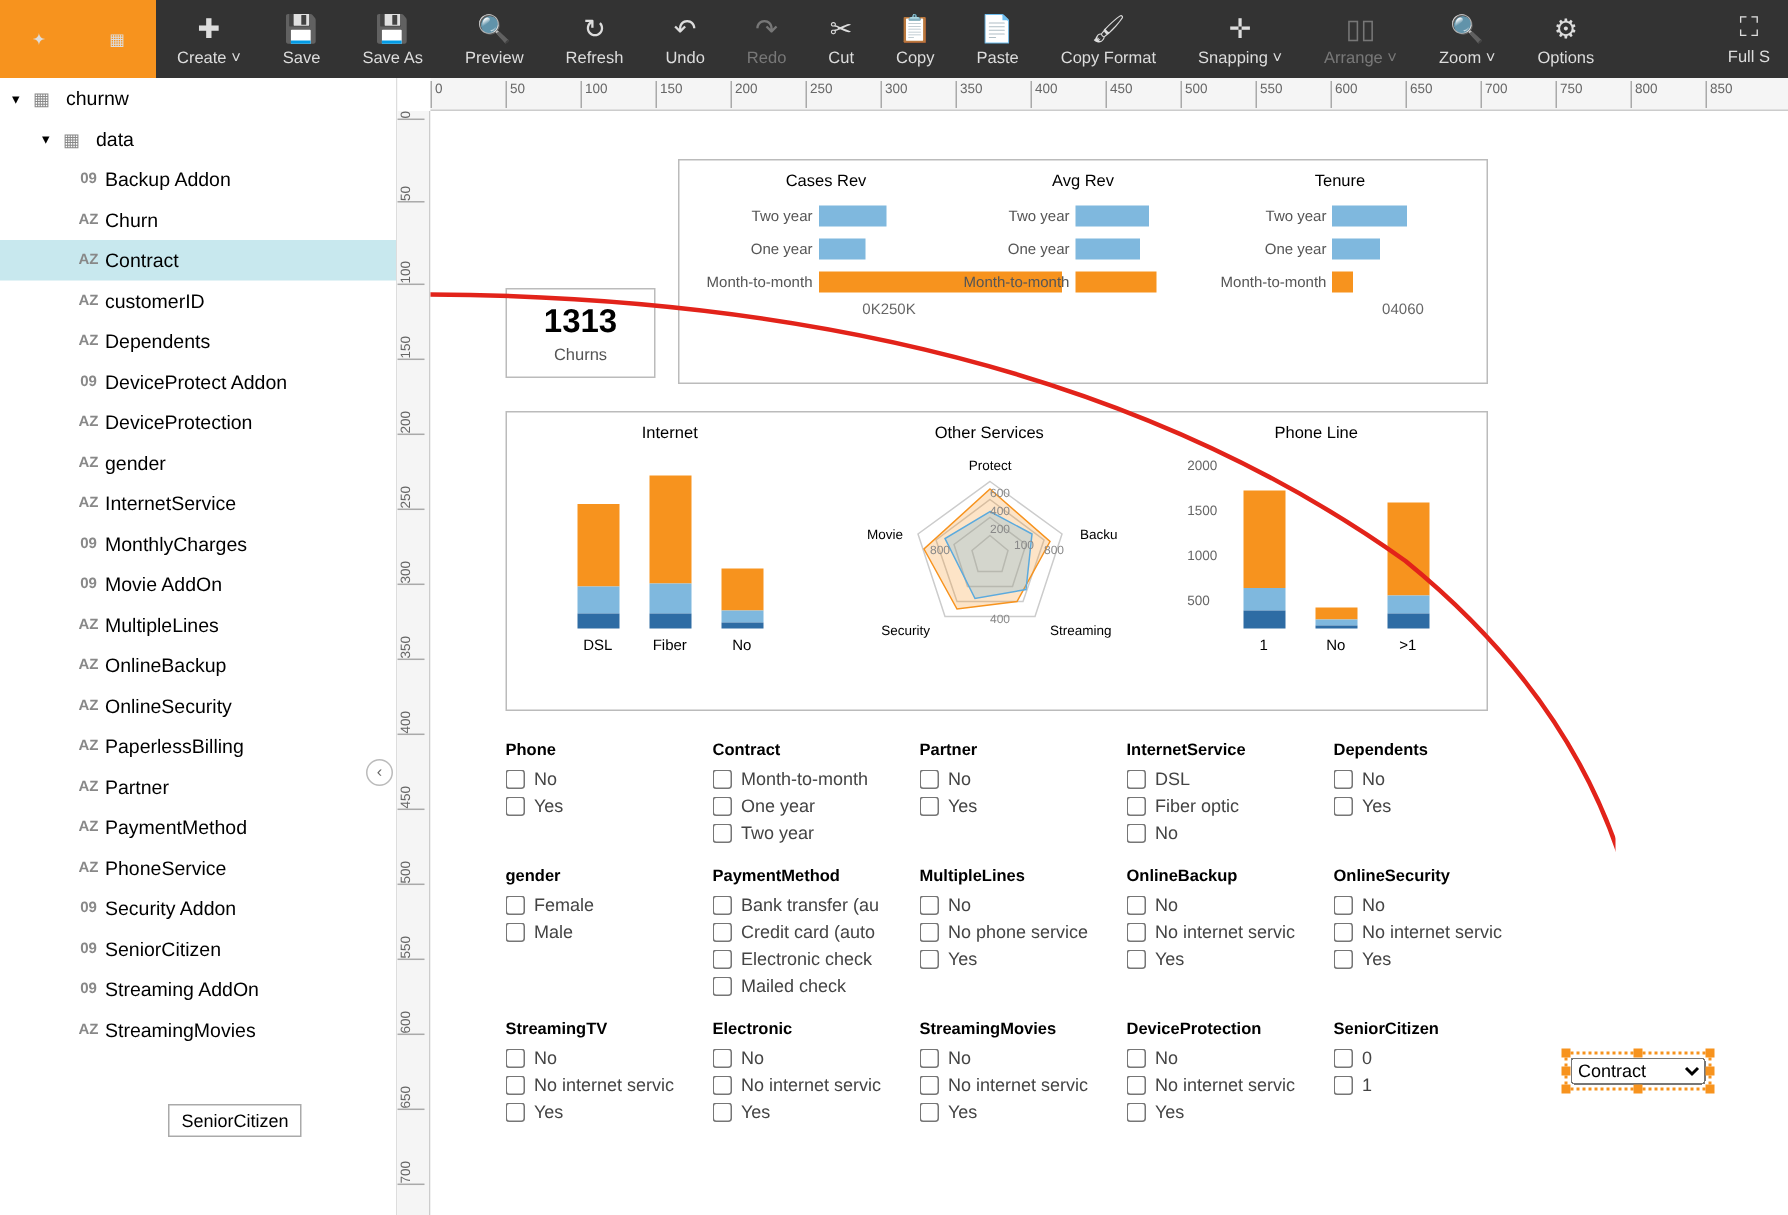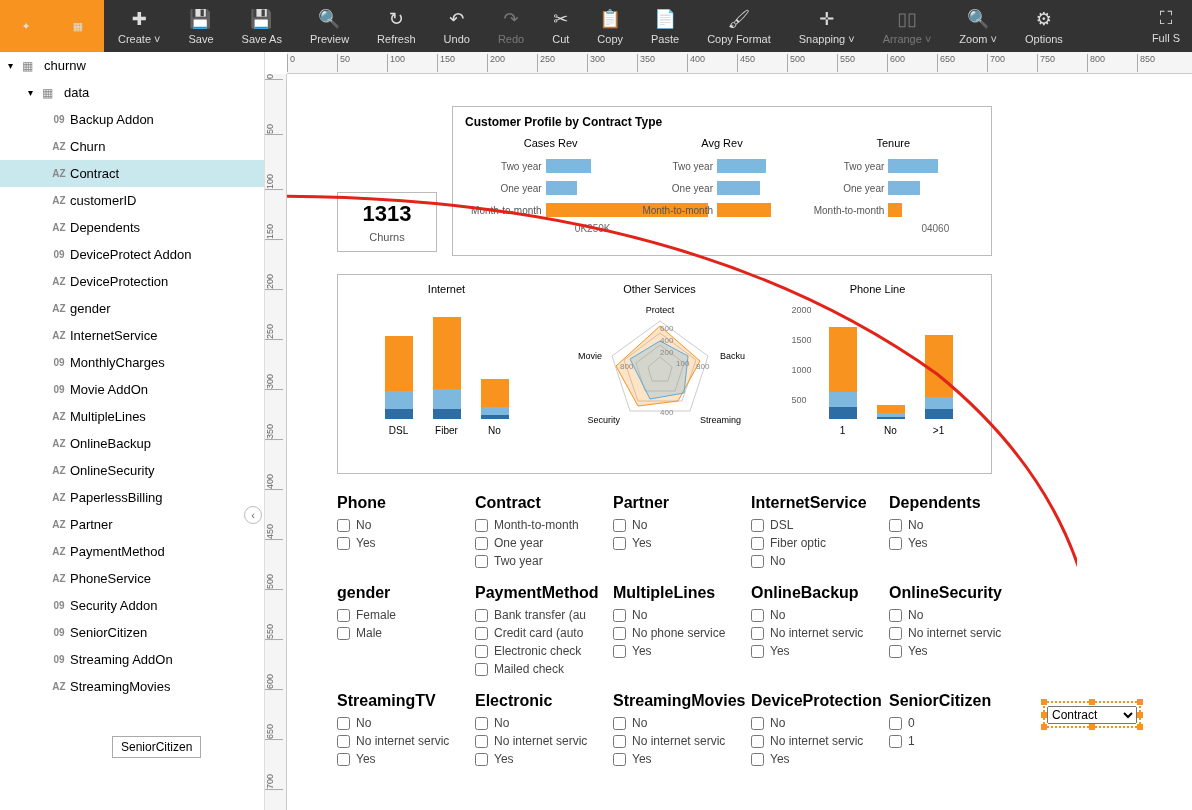--- a/index.html
+++ b/index.html
@@ -56,21 +56,21 @@
 
 .stack-chart { display:flex; align-items:flex-end; justify-content:center; gap:20px; height:120px; }
 .stack-col { width:28px; display:flex; flex-direction:column; justify-content:flex-end; }
 .stack-col .seg { width:100%; }
 .stack-lbls { display:flex; justify-content:center; gap:20px; font-size:10px; margin-top:6px; }
 .stack-lbls span { width:28px; text-align:center; }
 .col-title { font-size:11px; text-align:center; margin-bottom:4px; }
 
 
 .filters { position:absolute; display:grid; grid-template-columns: repeat(5,130px); column-gap:8px; row-gap:12px; font-size:12px; }
-.fgroup .ftitle { font-weight:bold; margin-bottom:6px; font-size:16px;}
+.fgroup .ftitle { font-weight:bold; margin-bottom:6px; font-size:11px;}
 .fcheck { display:flex; align-items:center; gap:6px; margin-bottom:4px; font-size:12px; color:#444;}
 .fcheck input { width:13px; height:13px; }
 .overflow { white-space:nowrap; overflow:hidden; text-overflow:clip; }
 
 
 .dropobj { position:absolute; border:2px dotted #f7931e; padding:2px; background:#fff; }
 .dropobj select { font-size:12px; width:90px; }
 .sel-handle { position:absolute; width:6px; height:6px; background:#f7931e; }
 
 
@@ -294,21 +294,20 @@
         <div class="tick" style="top:700px">700</div>
       </div>
     <div class="canvas">
 
       <div class="kpi-box" style="left:50px; top:118px; width:100px;text-align:center;">
         <div class="kpi-big">1313</div>
         <div class="kpi-lbl">Churns</div>
       </div>
 
       <div class="panel" style="left:165px; top:32px; width:540px; height:150px;">
-        <div class="panel-title">Customer Profile by Contract Type</div>
         <div class="mini-charts" id="mini-charts">
             <div class="mini-chart">
        <div class="mc-title">Cases Rev</div>
               <div class="mc-row">
                 <div class="mc-rlabel">Two year</div>
                 <div class="mc-bar-wrap">
                   <div class="mc-bar" style="width:50%;background:#7fb8de"></div>
                 </div>
               </div>
               <div class="mc-row">

